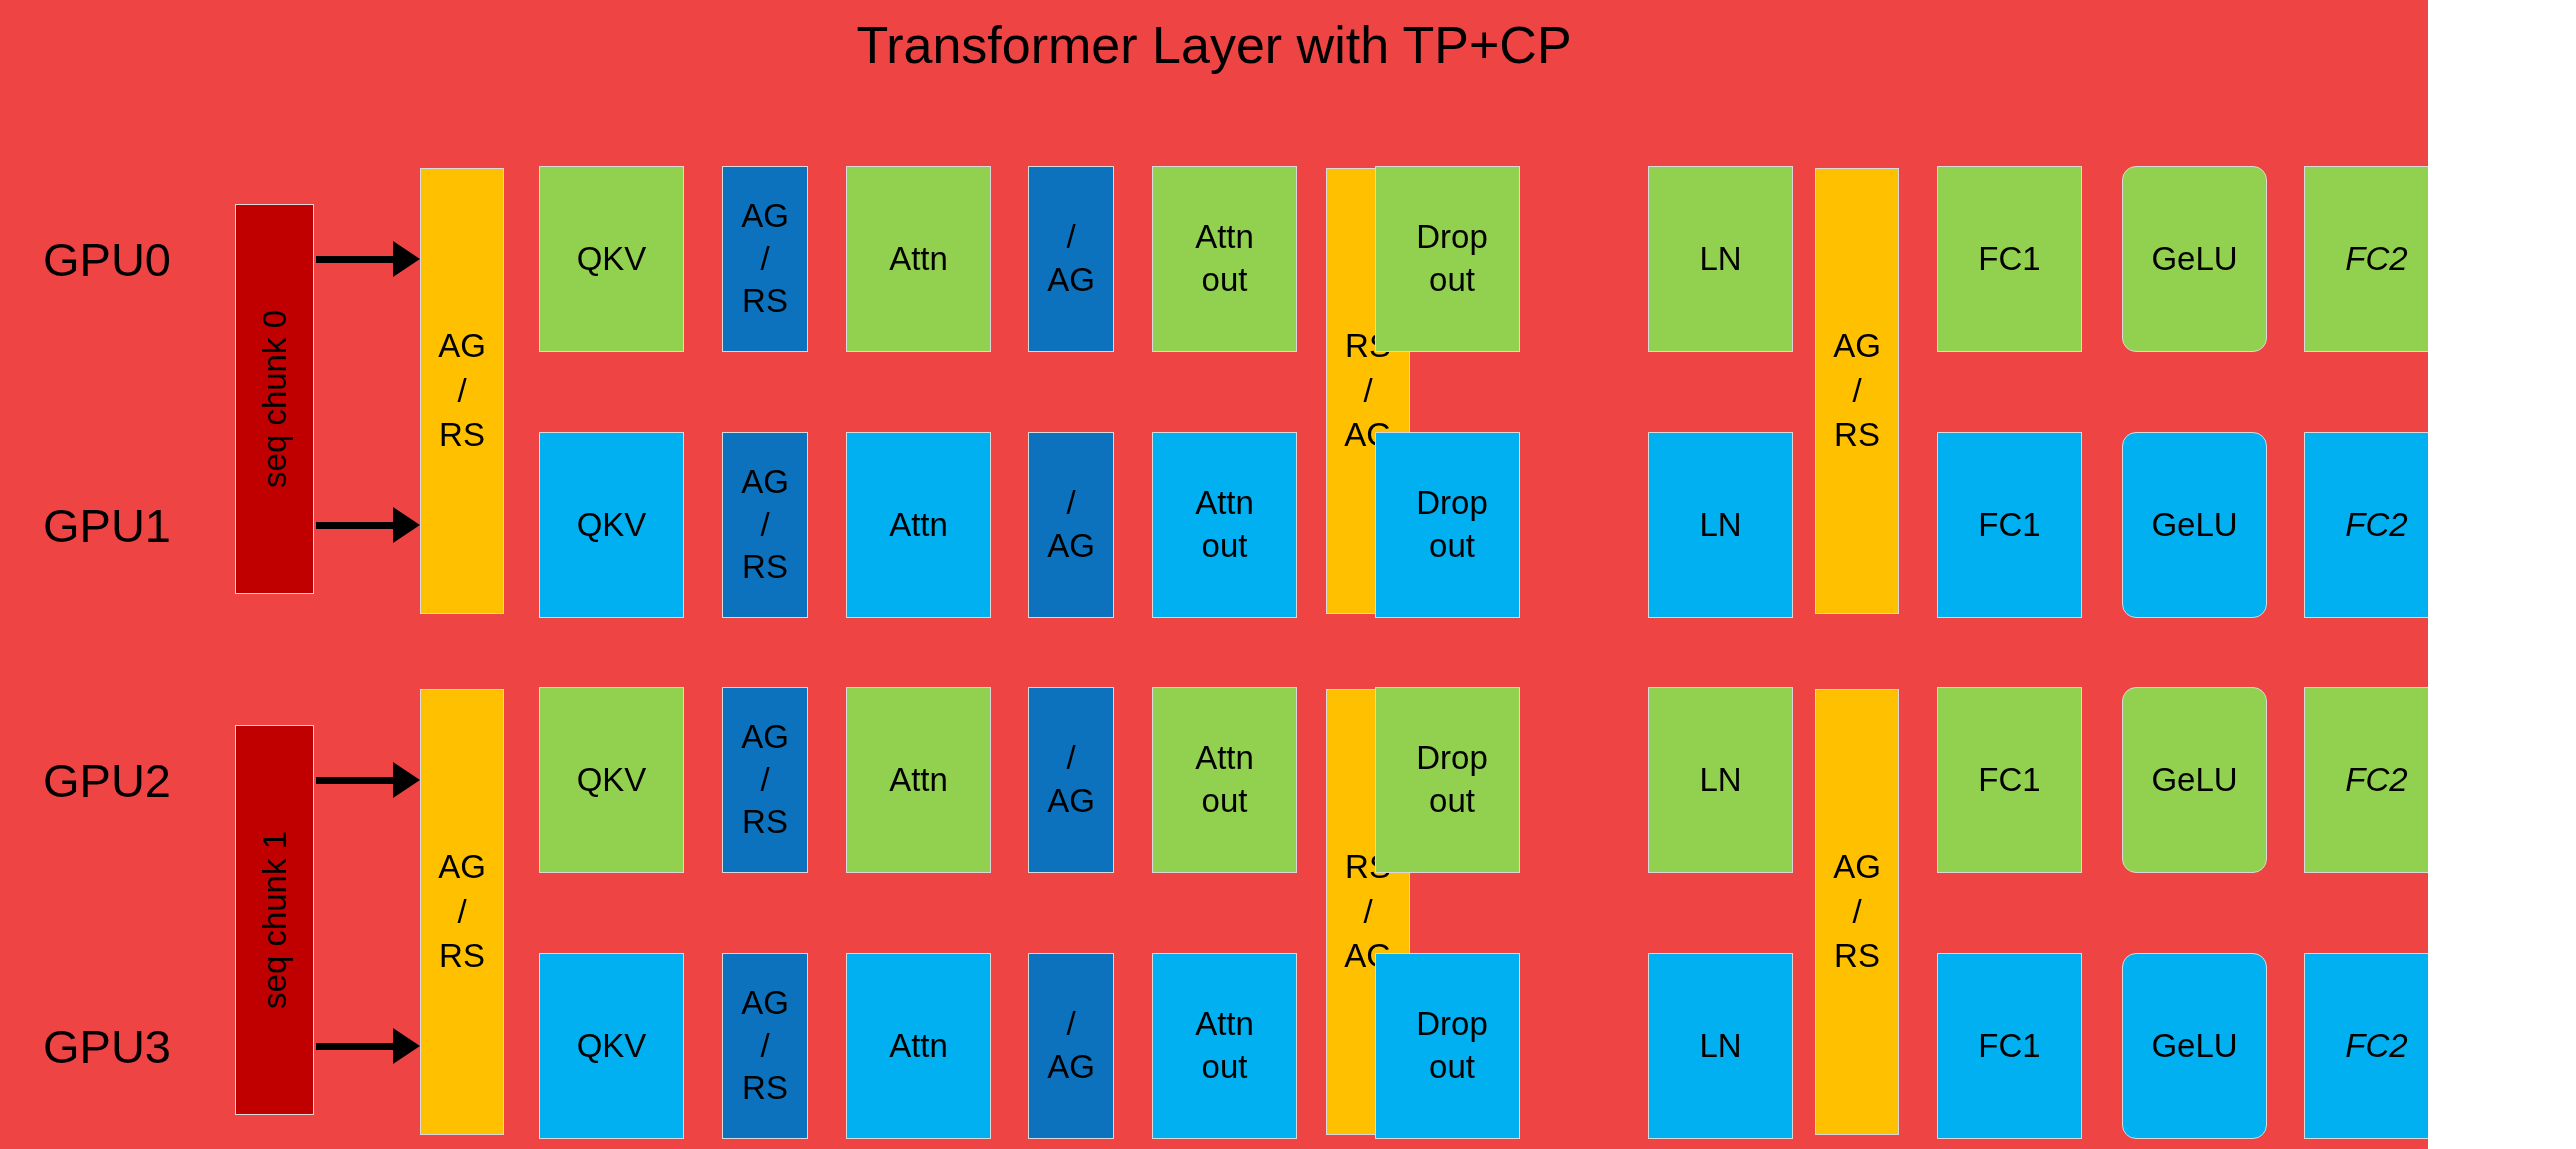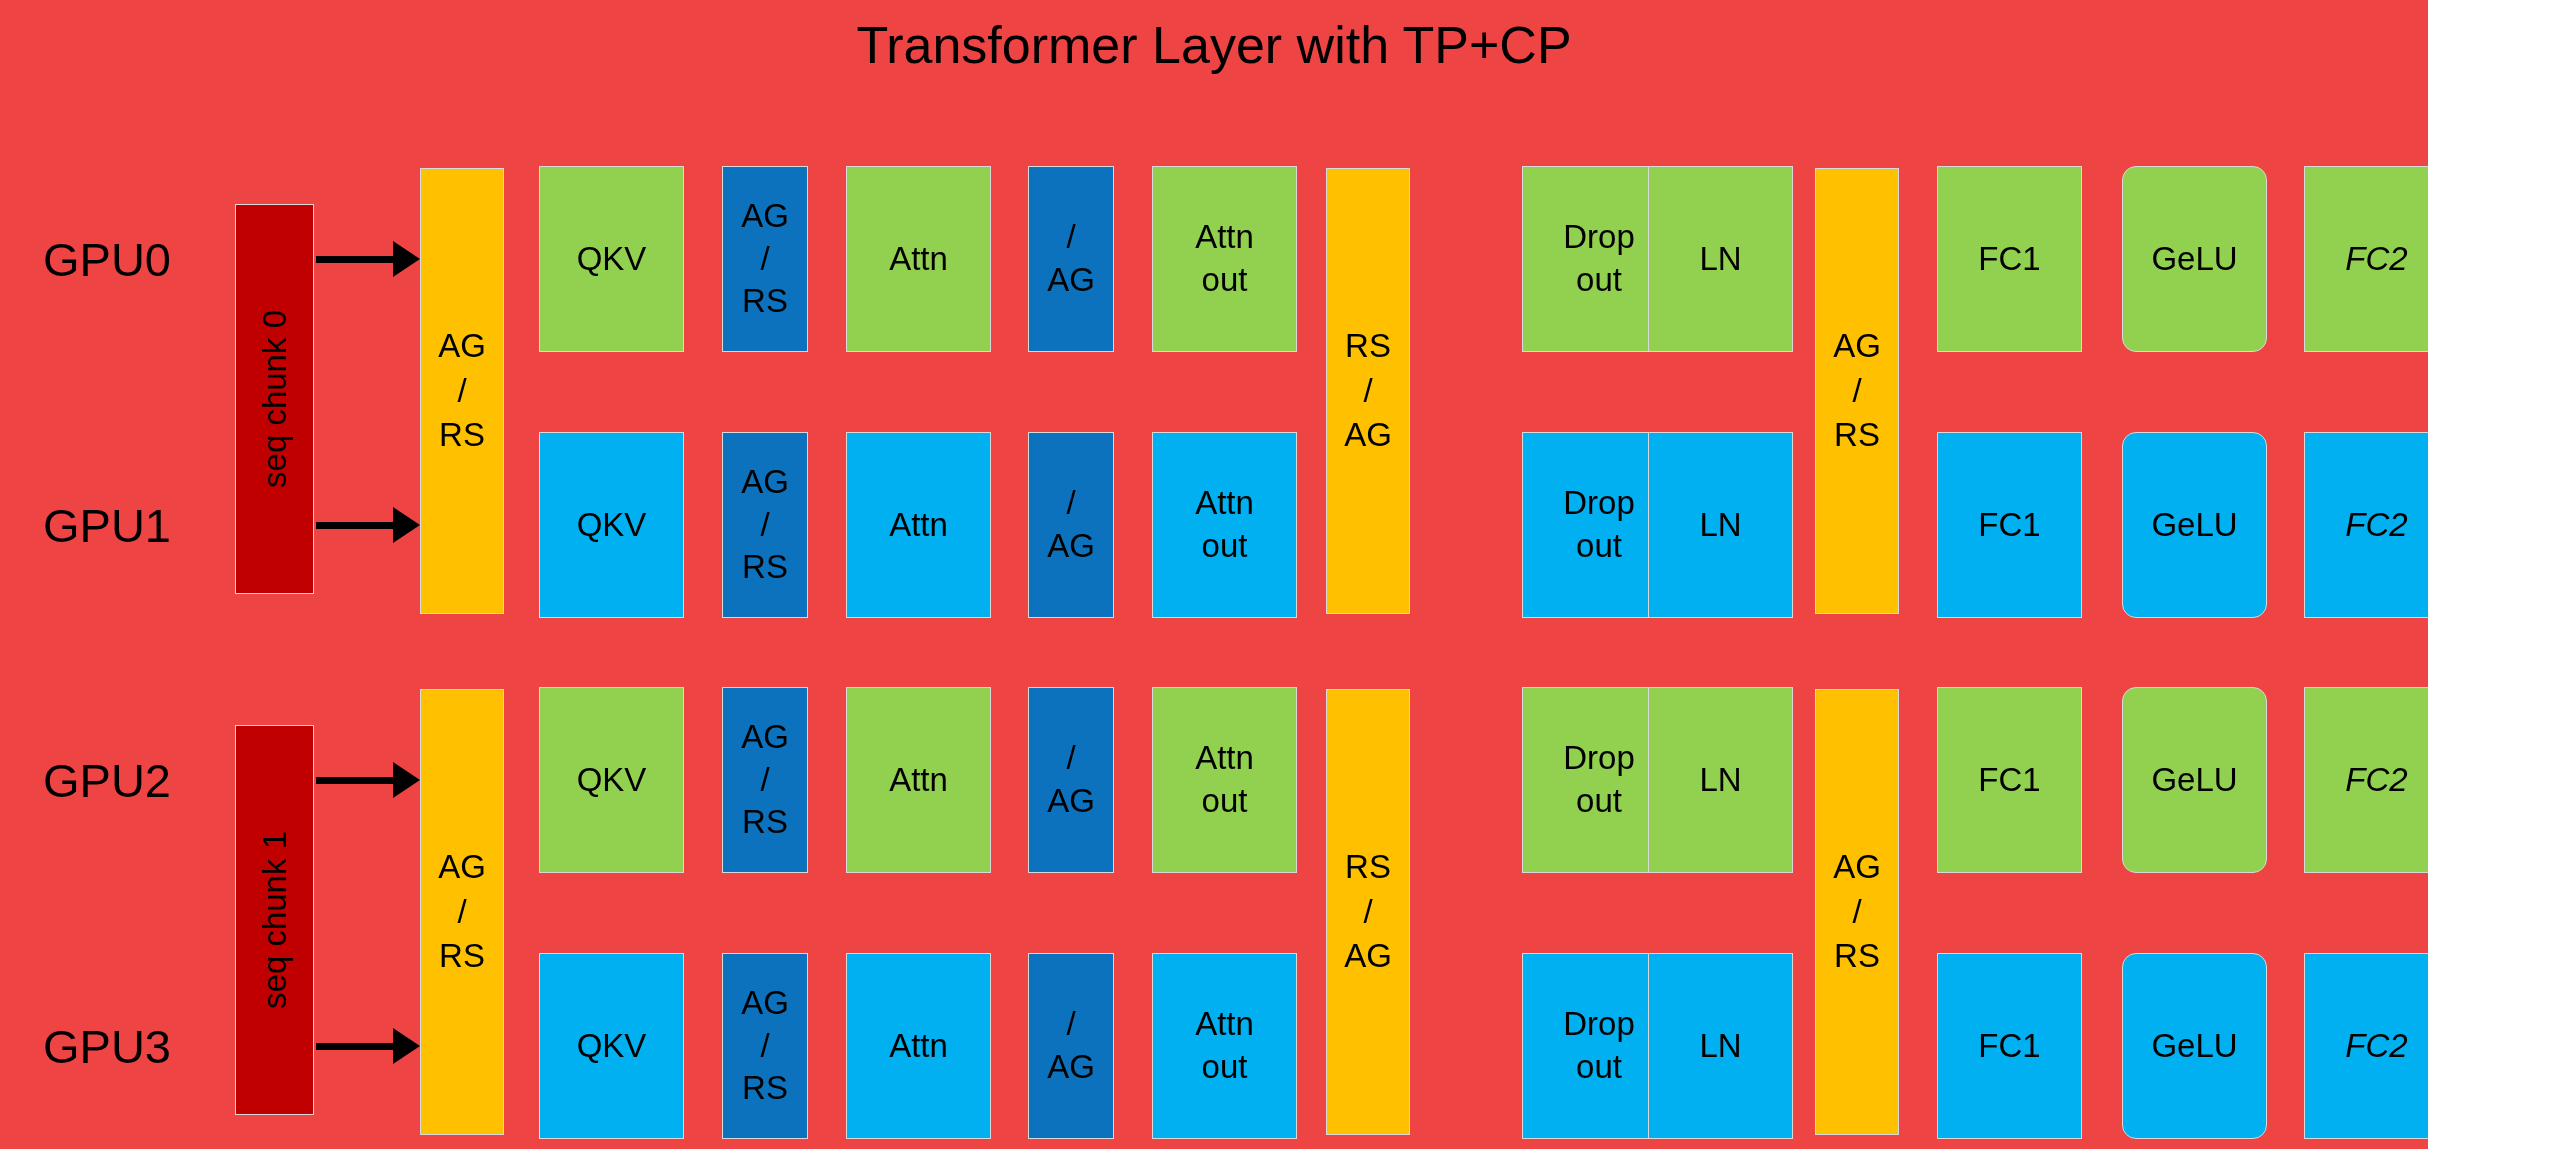--- a/index.html
+++ b/index.html
@@ -30,21 +30,21 @@
        display:flex;align-items:center;justify-content:center;
        text-align:center;font-size:33px;line-height:1.3;white-space:pre-line;}
   .wide{width:145px;}
   .narrow{width:86px;}
   .r1{top:166px;}
   .r2{top:432px;}
   .green{background:#92D050;}
   .cyan{background:#00B0F0;}
   .blue{background:#0D72BE;}
   .x-qkv{left:539px;}.x-agrs{left:722px;}.x-attn{left:846px;}.x-sag{left:1028px;}
-  .x-attnout{left:1152px;}.x-drop{left:1522px;padding-left:9px;}.x-ln{left:1648px;}
+  .x-attnout{left:1152px;}.x-drop{left:1375px;padding-left:9px;}.x-ln{left:1648px;}
   .x-fc1{left:1937px;}.x-gelu{left:2122px;border-radius:14px;}.x-fc2{left:2304px;font-style:italic;}
 </style>
 </head>
 <body>
 
 <div class="canvas">
   <div class="title">Transformer Layer with TP+CP</div>
 
   <div class="section sec-top">
     <div class="gpu-label gl-r1">GPU0</div>

